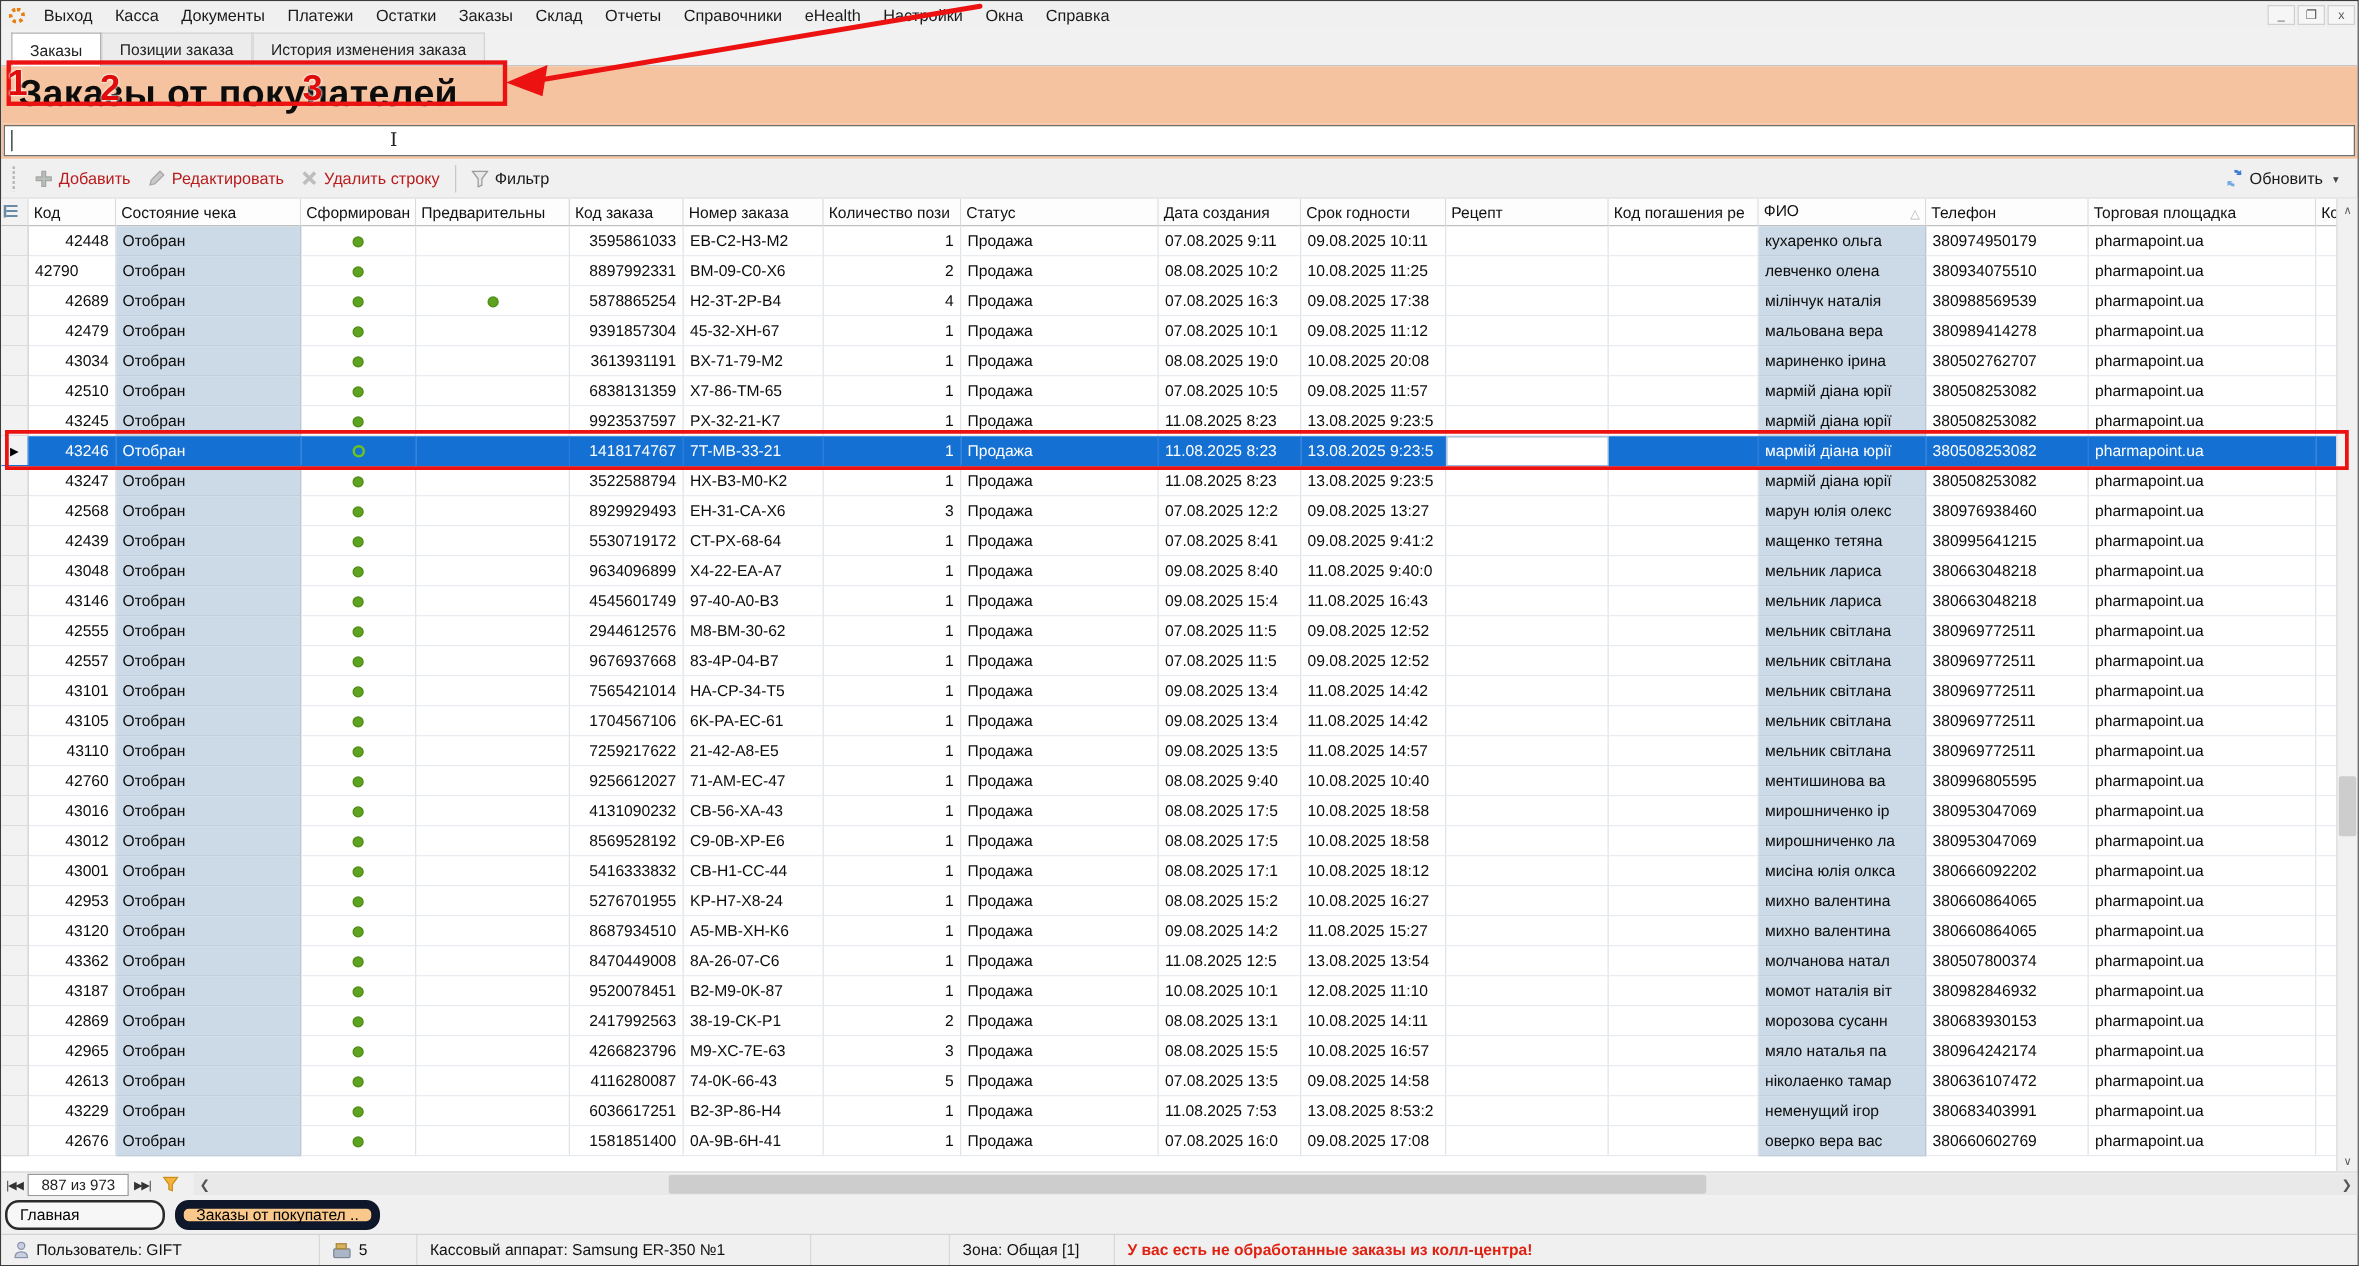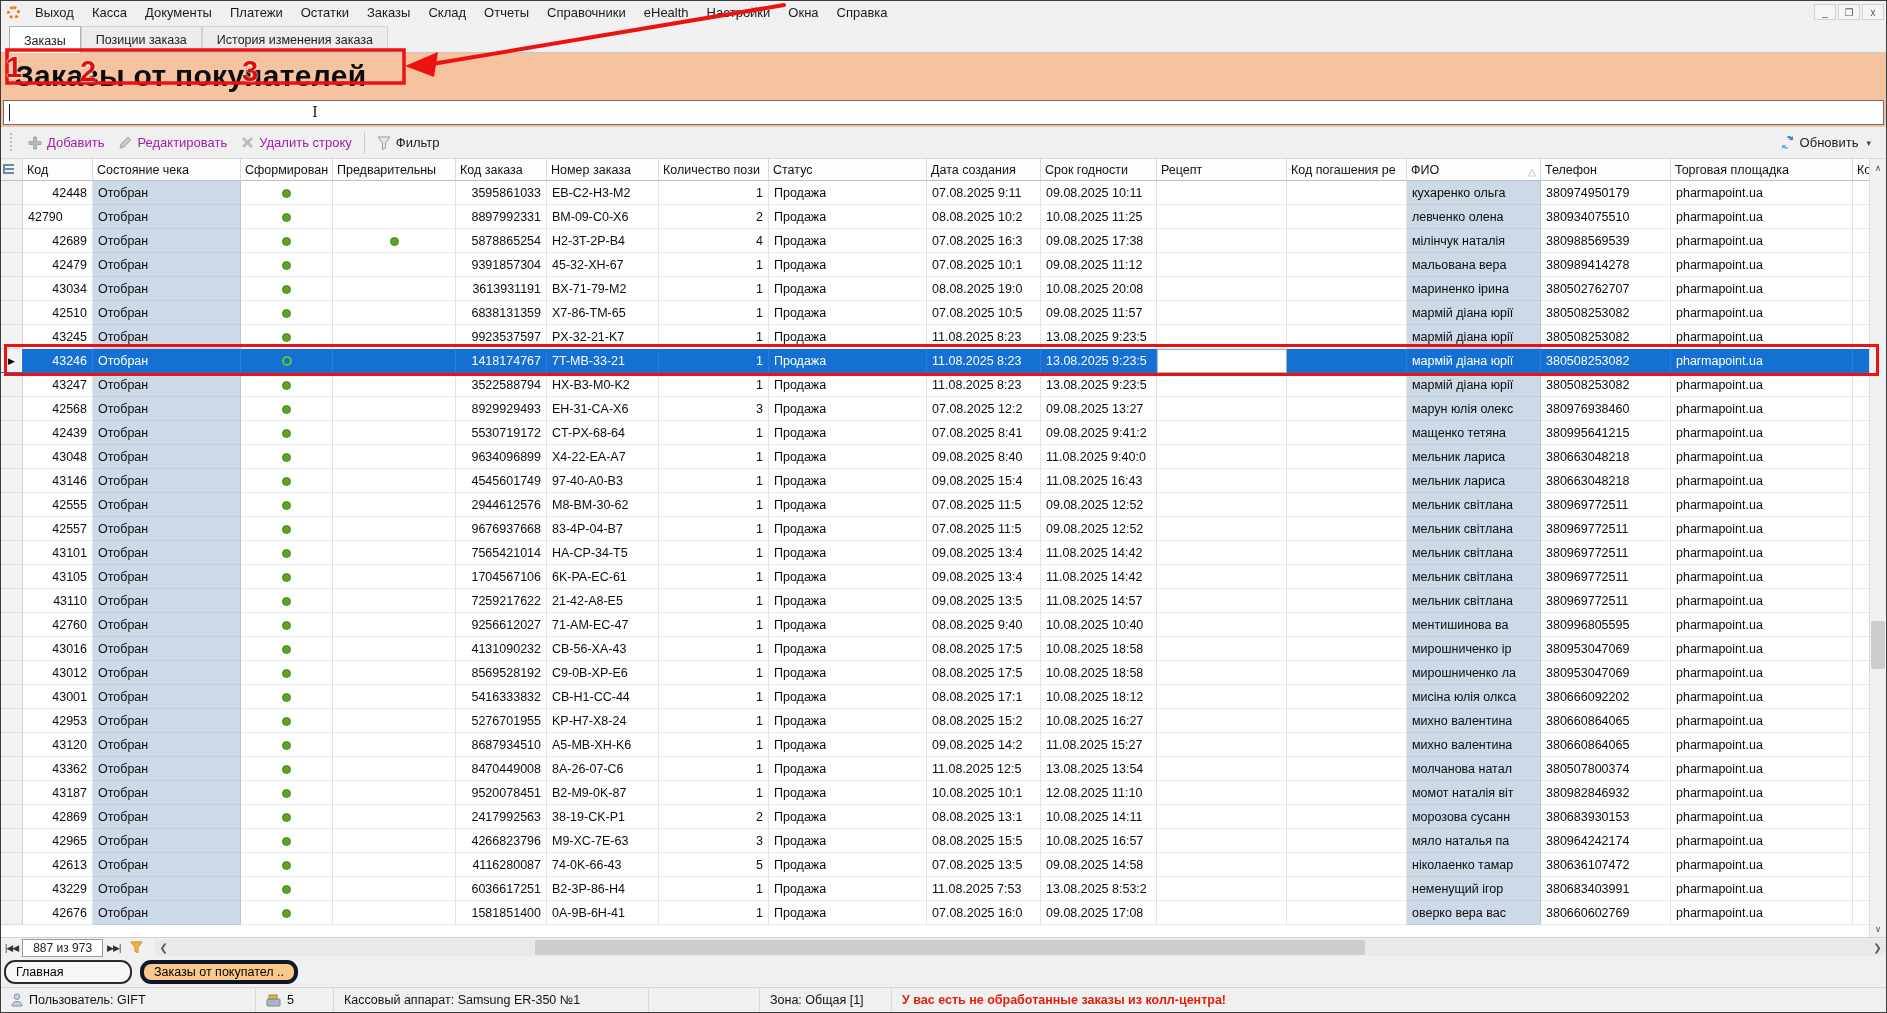--- a/index.html
+++ b/index.html
@@ -31,21 +31,21 @@
   
   .banner { height:46px; background:#f5c3a0; display:flex; align-items:center; padding:2px 14px; font-size:30px; font-weight:bold; color:#0d0d0d; flex:0 0 auto; letter-spacing:0.3px; }
   
   .searchrow { height:28px; background:#f5c3a0; padding:1px 2px 2px 2px; flex:0 0 auto; position:relative; }
   .searchbox { width:100%; height:100%; background:#fff; border:1px solid #6f6f6f; position:relative; }
   .caret { position:absolute; left:5px; top:3px; width:1px; height:17px; background:#222; }
   .ibeam { position:absolute; left:308px; top:2px; font-size:15px; color:#222; font-family:"DejaVu Serif", serif; }
   
   .toolbar { height:32px; background:#f0f0f0; border-bottom:1px solid #dadada; display:flex; align-items:center; font-size:13px; flex:0 0 auto; padding:0 8px; }
   .grip { width:5px; height:20px; margin-right:7px; background-image:repeating-linear-gradient(#bbb 0 2px, transparent 2px 4px); background-size:2px 100%; background-repeat:no-repeat; background-position:1px 0; }
-  .tbtn { display:flex; align-items:center; gap:5px; padding:3px 7px; color:#a21caf; }
+  .tbtn { display:flex; align-items:center; gap:5px; padding:3px 7px; color:#b91c1c; }
   .tbtn svg { display:block; }
   .tbtn.dark { color:#1a1a1a; }
   .tsep { width:1px; height:22px; background:#c9c9c9; margin:0 5px; }
   .toolbar .spacer { flex:1; }
   .ddarrow { font-size:9px; color:#444; margin-left:3px; }
   
   .tablewrap { position:relative; flex:1 1 auto; min-height:0; overflow:hidden; background:#fff; }
   table { border-collapse:separate; border-spacing:0; table-layout:fixed; width:1870px; }
   th { height:22px; background:#fdfdfd; border-right:1px solid #d9d9d9; border-bottom:1px solid #c0c0c0; font-weight:normal; font-size:12.5px; text-align:left; padding:0 4px; white-space:nowrap; overflow:hidden; color:#111; }
   th.ind { background:#f2f2f2; padding:0 2px; }
@@ -75,21 +75,21 @@
   .pgpos { background:#fff; border:1px solid #9a9a9a; padding:0 10px; height:18px; display:flex; align-items:center; }
   .pgfilter { margin:0 6px; display:flex; align-items:center; }
   .hscroll { flex:1; height:17px; background:#e9e9e9; position:relative; margin-left:6px; }
   .hscroll .arr { position:absolute; top:0; width:17px; height:17px; font-size:10px; color:#555; display:flex; align-items:center; justify-content:center; }
   .hscroll .left { left:0; } .hscroll .right { right:0; }
   .hscroll .thumb { position:absolute; top:1px; height:15px; left:380px; width:830px; background:#cdcdcd; border-radius:2px; }
   
   .wintabs { height:30px; background:#f0f0f0; display:flex; align-items:center; gap:8px; padding:0 3px; flex:0 0 auto; font-size:12.5px; }
   .wtab { height:24px; display:flex; align-items:center; padding:0 10px;border-radius:11px; }
   .wtab.home { background:#f7f7f7; border:2px solid #2b2b2b; width:128px; }
-  .wtab.current { background:#f9c88a; border:4px solid #0f172a; }
+  .wtab.current { background:#f9c88a; border:7px solid #0f172a; }
   
   .statusbar { height:25px; background:#f0f0f0; border-top:1px solid #d2d2d2; display:flex; align-items:center; font-size:12.5px; color:#111; flex:0 0 auto; }
   .seg { height:100%; display:flex; align-items:center; gap:6px; padding:0 10px; border-right:1px solid #d8d8d8; white-space:nowrap; overflow:hidden; }
   .seg.warn { color:#e02010; font-weight:bold; border-right:none; }
   .seg.grow { flex:0 0 auto; }
   
   .annot { position:absolute; inset:0; pointer-events:none; z-index:10; }
   .annot .num { position:absolute; font-size:29px; font-weight:bold; color:#e00b0b; text-shadow:0 0 2px #fff, 0 0 2px #fff; font-family:"Liberation Sans", sans-serif; }
   .n1 { left:5px; top:50px; } .n2 { left:79px; top:54px; } .n3 { left:241px; top:54px; }
 </style>

